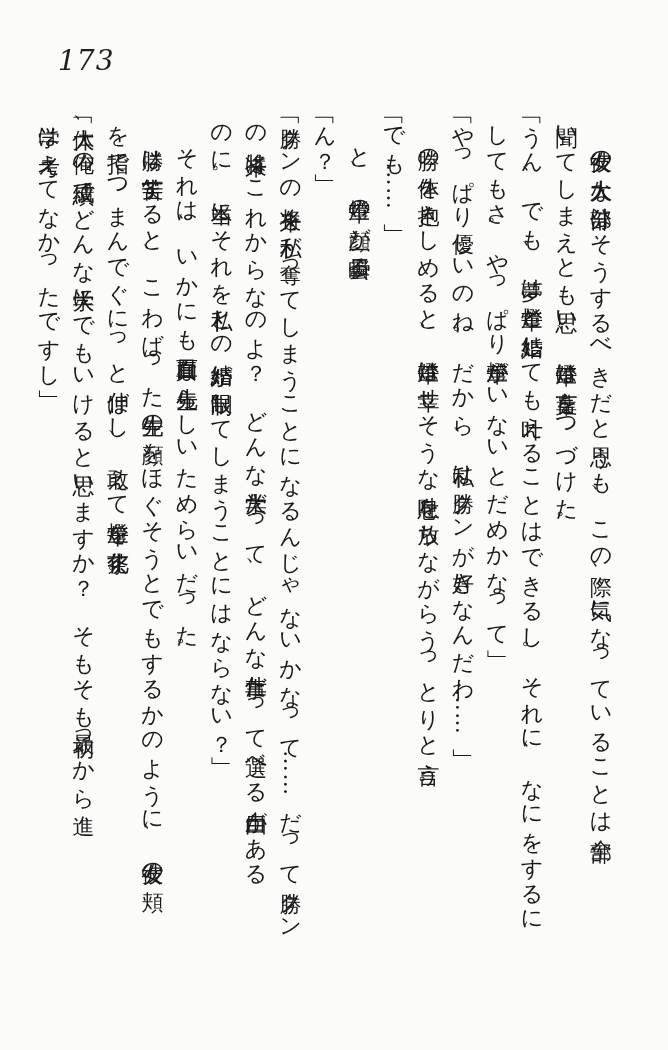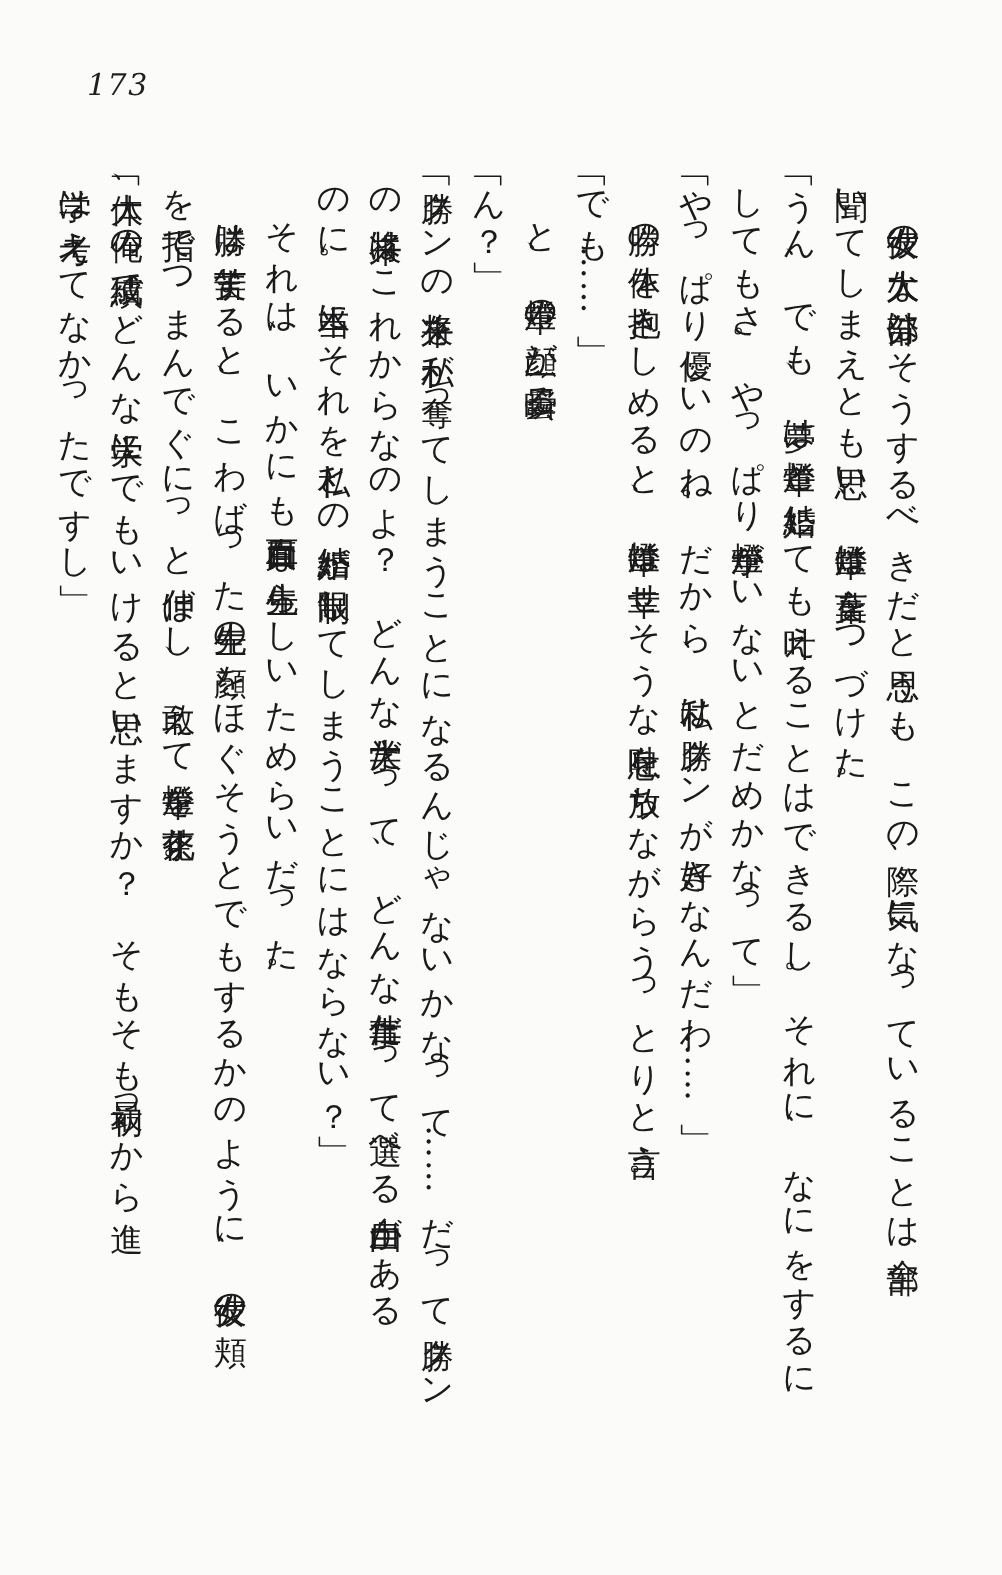--- a/index.html
+++ b/index.html
@@ -13,21 +13,21 @@
     height: 1050px;
     margin: 0 auto;
     background: #fbfbf9;
     overflow: hidden;
     font-family: "DejaVu Serif", "Liberation Serif", serif;
   }
   .page-number {
     position: absolute;
     top: 44px;
     left: 58px;
-    font-size: 20px;
+    font-size: 28px;
     font-style: italic;
     letter-spacing: 1px;
     color: #1f1f1f;
   }
   .text-block {
     position: absolute;
     top: 110px;
     right: 50px;
     height: 890px;
     writing-mode: vertical-rl;

